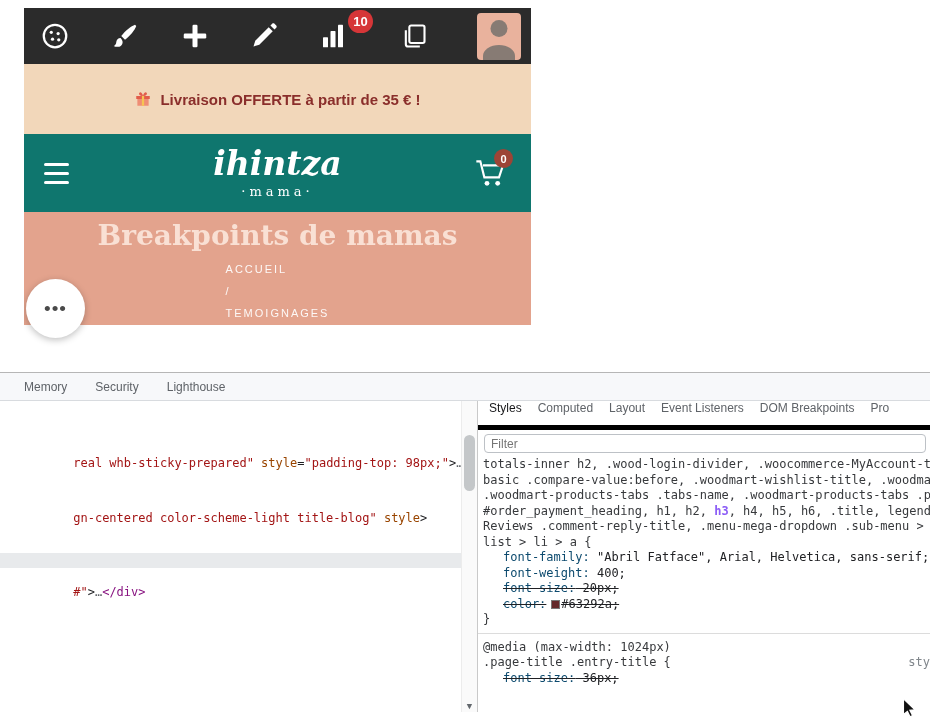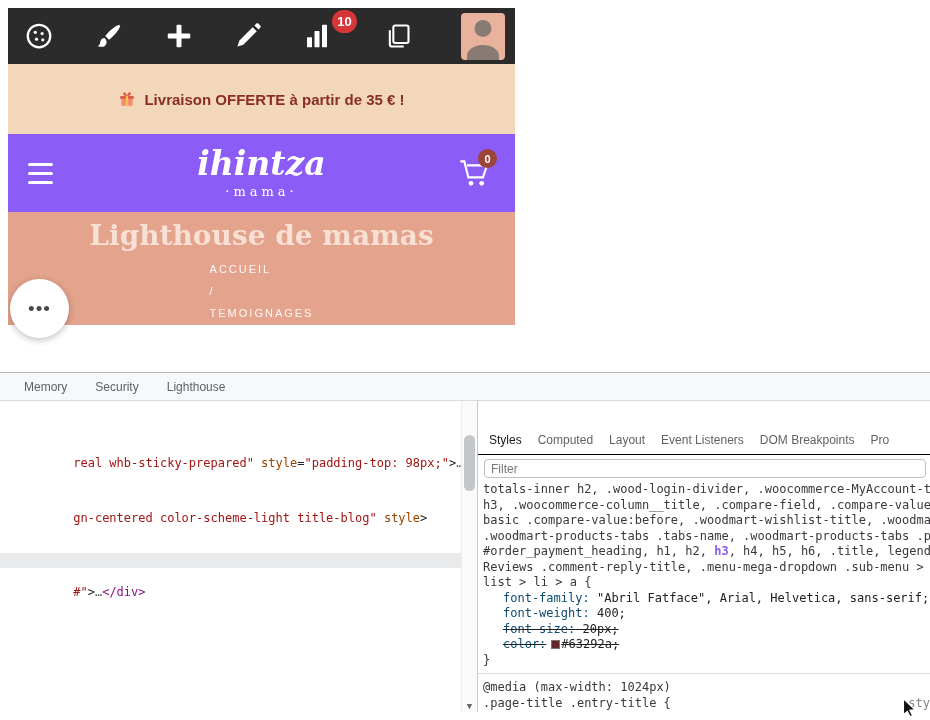--- a/index.html
+++ b/index.html
@@ -1,35 +1,35 @@
 <!DOCTYPE html>
 <html><head>
 <meta charset="utf-8">
 <style>
   * { margin:0; padding:0; box-sizing:border-box; }
   html,body { width:930px; height:720px; }
   body { font-family:"Liberation Sans", sans-serif; background:#fff; position:relative; overflow:hidden; }
   .stage { position:absolute; inset:0; width:930px; height:720px; background:#fff; }
 
   
-  .site { position:absolute; left:8px; top:8px; width:507px; height:372px; background:#fff; overflow:hidden; }
+  .site { position:absolute; left:24px; top:8px; width:507px; height:372px; background:#fff; overflow:hidden; }
   .admin-bar { height:56px; background:#2b2b2b; display:flex; align-items:center; padding:0 10px 0 16px; }
   .abar-icons { display:flex; align-items:center; gap:40px; }
   .abar-item { position:relative; display:flex; align-items:center; justify-content:center; cursor:pointer; }
   .badge { position:absolute; top:-11px; right:-25px; min-width:25px; height:23px; border-radius:12px;
            background:#d63638; color:#fff; font-size:13px; font-weight:bold; display:flex; align-items:center;
            justify-content:center; padding:0 5px; }
   .avatar { margin-left:auto; width:44px; height:47px; background:#e9b29d; border-radius:4px; position:relative; overflow:hidden; cursor:pointer; }
   .avatar .head { position:absolute; top:7px; left:50%; transform:translateX(-50%); width:17px; height:17px; border-radius:50%; background:#877b74; }
   .avatar .torso { position:absolute; bottom:-7px; left:50%; transform:translateX(-50%); width:32px; height:22px; border-radius:50% 50% 0 0; background:#877b74; }
 
   .promo { height:70px; background:#f2d7ba; display:flex; align-items:center; justify-content:center; gap:8px;
            color:#8a2e2b; font-weight:bold; font-size:15px; }
 
-  .site-header { height:78px; background:#8b5cf6; display:flex; align-items:center; padding:0 20px; position:relative; }
+  .site-header { height:78px; background:#0f766e; display:flex; align-items:center; padding:0 20px; position:relative; }
   .hamburger { width:25px; display:flex; flex-direction:column; gap:6px; cursor:pointer; }
   .hamburger span { height:3px; background:#fff; border-radius:2px; }
   .logo { position:absolute; left:50%; transform:translateX(-50%); text-align:center; color:#fff;
           font-family:"DejaVu Serif", serif; cursor:pointer; }
   .logo-main { font-size:33px; font-weight:bold; font-style:italic; line-height:1.05; }
   .logo-sub { font-size:13px; letter-spacing:4px; margin-top:2px; }
   .cart { margin-left:auto; position:relative; width:38px; height:34px; cursor:pointer; }
   .cart-badge { position:absolute; top:-7px; right:-2px; width:19px; height:19px; background:#9c4436; color:#fff;
                 border-radius:50%; font-size:11px; font-weight:bold; display:flex; align-items:center; justify-content:center; }
 
@@ -61,22 +61,22 @@
   .t-attrval { color:#a31515; }
   .t-attrname { color:#994500;margin-top:26px; }
   .t-tag { color:#881280; }
   .t-plain { color:#202124; }
   .t-ell { color:#5f6368; }
   .el-scrollbar { position:absolute; right:0; top:0; width:16px; height:100%; background:#fafafa; border-left:1px solid #ececec; }
   .scroll-thumb { position:absolute; left:2px; top:34px; width:11px; height:56px; background:#c4c7c9; border-radius:6px; cursor:pointer; }
   .scroll-down { position:absolute; left:0; bottom:1px; width:100%; text-align:center; font-size:9px; color:#63686d; cursor:pointer; }
 
   .styles-panel { flex:1; position:relative; overflow:hidden; background:#fff; }
-  .sp-tabs { height:29px; border-bottom:1px solid #000000; display:flex; align-items:center; padding-left:3px;
-             color:#5f6368; white-space:nowrap; overflow:hidden;margin-top:25px; }
+  .sp-tabs { height:29px; border-bottom:5px solid #000000; display:flex; padding-left:3px;
+             color:#5f6368; white-space:nowrap; overflow:hidden; }
   .sp-tab { padding:0 8px; cursor:pointer; }
   .sp-tab.active { color:#18181a; }
   .sp-filter-row { padding:4px 4px 4px 6px; }
   .sp-filter { width:100%; height:19px; border:1px solid #bdc1c6; border-radius:4px; font-size:12px; padding:0 6px;
                color:#333; outline:none; font-family:"Liberation Sans", sans-serif; }
   .sp-css { font-family:"DejaVu Sans Mono", monospace; font-size:12px; line-height:15.5px; padding-left:5px;
             white-space:nowrap; overflow:hidden; }
   .sel { color:#37393c; cursor:text; }
   .sel b { color:#8b5cf6; }
   .decl { padding-left:20px; cursor:text; }
@@ -170,21 +170,21 @@
         <svg width="36" height="32" viewBox="0 0 26 24" fill="none" stroke="#fff" stroke-width="1.6">
           <path d="M2 4 h3 l3 12 h11 l3 -9 H7"></path>
           <circle cx="10" cy="20.5" r="1.8" fill="#fff" stroke="none"></circle>
           <circle cx="18" cy="20.5" r="1.8" fill="#fff" stroke="none"></circle>
         </svg>
         <span class="cart-badge">0</span>
       </div>
     </header>
 
     <div class="hero">
-      <div class="hero-title">Lighthouse de mamas</div>
+      <div class="hero-title">Breakpoints de mamas</div>
       <div class="breadcrumb">
         <span class="bc-link">ACCUEIL</span>
         <span>/</span>
         <span>TEMOIGNAGES</span>
       </div>
     </div>
 
     <div class="page-content">
       <button class="cta-button">
         <span class="chev">▲</span>
@@ -229,21 +229,20 @@
           <span class="sp-tab">Event Listeners</span>
           <span class="sp-tab">DOM Breakpoints</span>
           <span class="sp-tab">Pro</span>
         </div>
         <div class="sp-filter-row">
           <input class="sp-filter" type="text" placeholder="Filter" style="">
         </div>
 
         <div class="sp-css">
           <div class="sel"><span>totals-inner h2, .wood-login-divider, .woocommerce-MyAccount-ti</span></div>
-          <div class="sel"><span>h3, .woocommerce-column__title, .compare-field, .compare-value</span></div>
           <div class="sel"><span>basic .compare-value:before, .woodmart-wishlist-title, .woodmar</span></div>
           <div class="sel"><span>.woodmart-products-tabs .tabs-name, .woodmart-products-tabs .pr</span></div>
           <div class="sel"><span>#order_payment_heading, h1, h2, </span><b>h3</b><span>, h4, h5, h6, .title, legend,</span></div>
           <div class="sel"><span>Reviews .comment-reply-title, .menu-mega-dropdown .sub-menu &gt; l</span></div>
           <div class="sel"><span>list &gt; li &gt; a {</span></div>
 
           <div class="decl">
             <span class="prop">font-family:</span><span class="val"> "Abril Fatface", Arial, Helvetica, sans-serif;</span>
           </div>
           <div class="decl">

